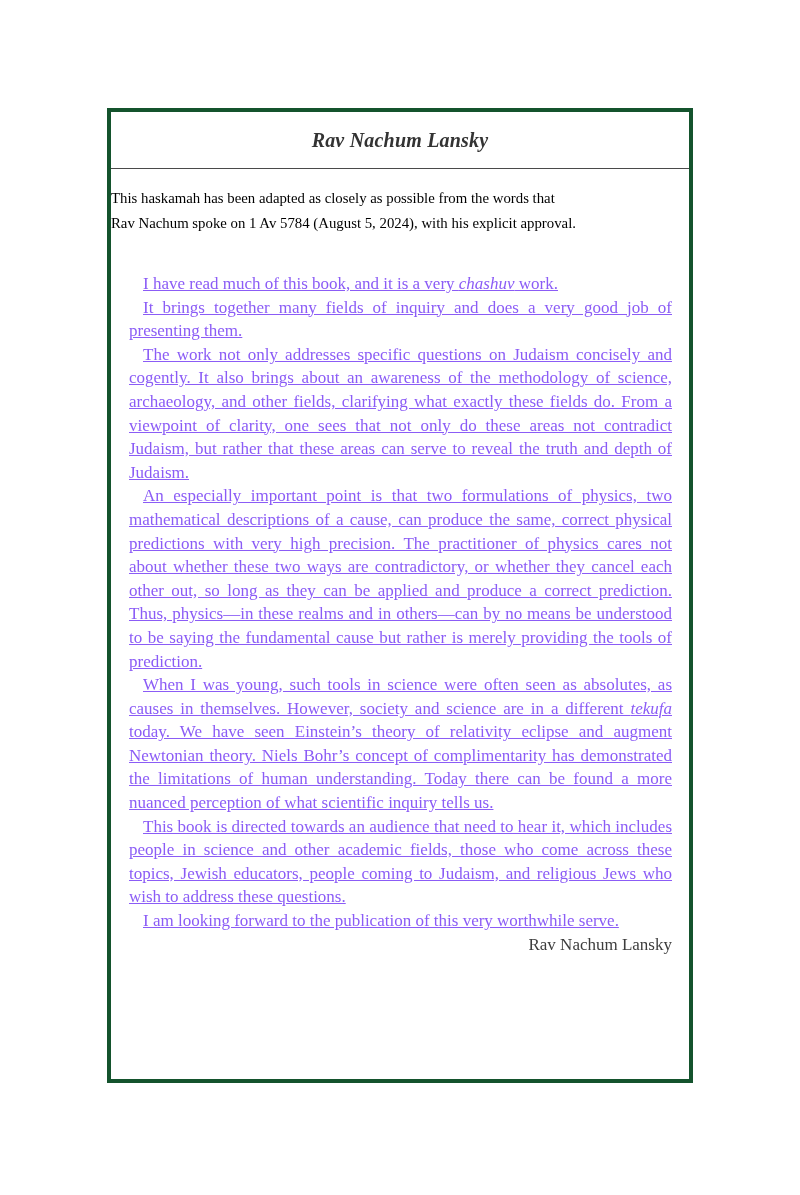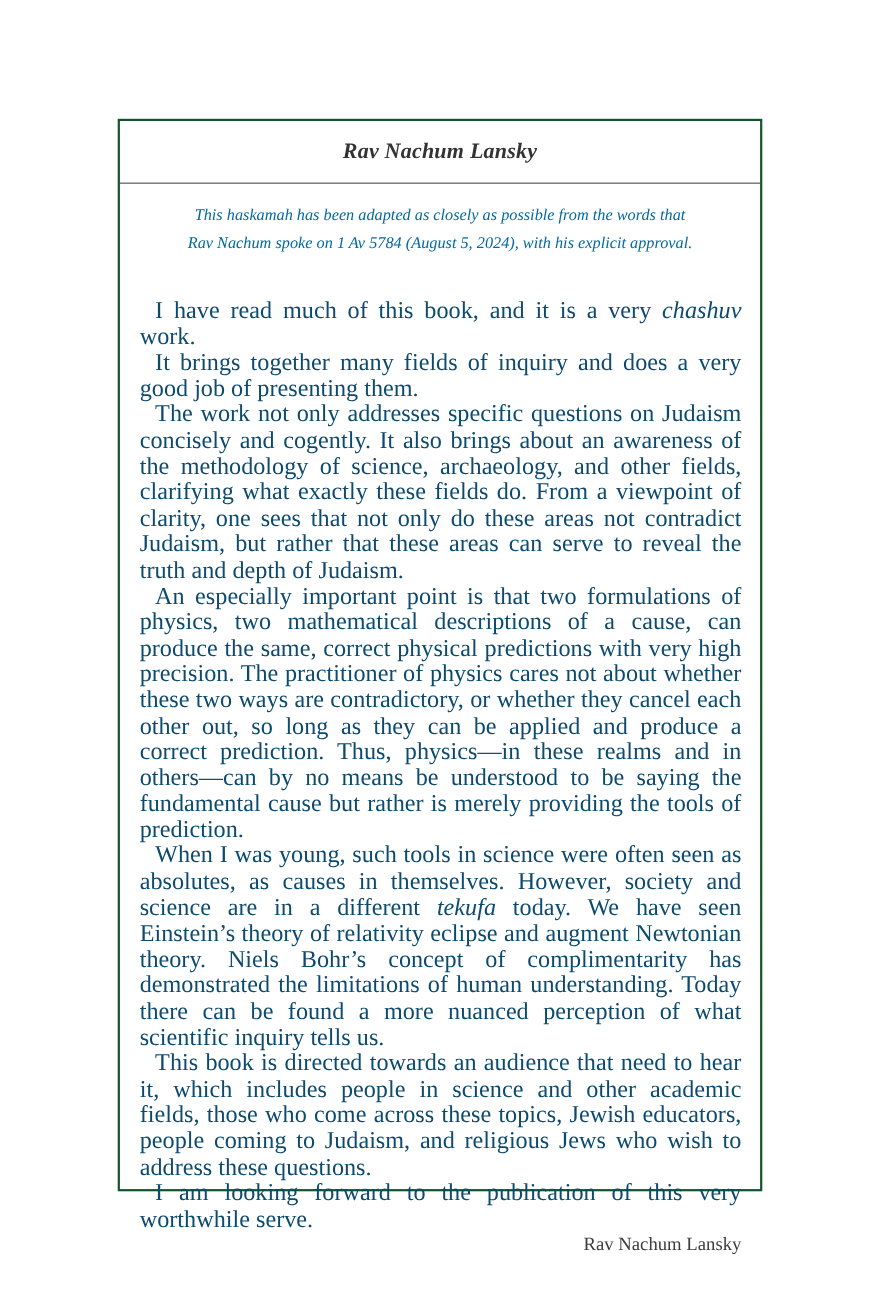--- a/index.html
+++ b/index.html
@@ -15,50 +15,49 @@
     font-family: "Liberation Serif", "DejaVu Serif", serif;
   }
   .page-card {
     position: absolute;
     left: 107px;
     top: 108px;
     width: 586px;
     height: 975px;
     box-sizing: border-box;
     background: #ffffff;
-    border: 2px solid #14532d;
+    border: 4px solid #14532d;
   }
   .card-header {
     height: 56px;
     display: flex;
     align-items: center;
     justify-content: center;
     border-bottom: 1px solid #4a4a4a;
   }
   .page-title {
     font-style: italic;
     font-weight: bold;
     font-size: 20px;
     color: #333333;
     letter-spacing: 0.2px;
   }
   .note-block {
     margin-top: 17px;
-    text-align: center;
-    font-style: italic;
     font-size: 14.8px;
     line-height: 25px;
-    color: #0369a1;
+    color: #000000;
   }
   .body-text {
     margin: 36px 17px 0 18px;
     text-align: justify;
-    font-size: 22px;
+    font-size: 17px;
     line-height: 23.6px;
-    color: #0c4a6e;
+    color: #8b5cf6;
+    text-decoration: underline;
   }
   .body-text p {
     margin: 0;
     text-indent: 14px;
   }
   .body-text .it {
     font-style: italic;
   }
   .signature-block {
     margin: 0 17px 0 18px;

